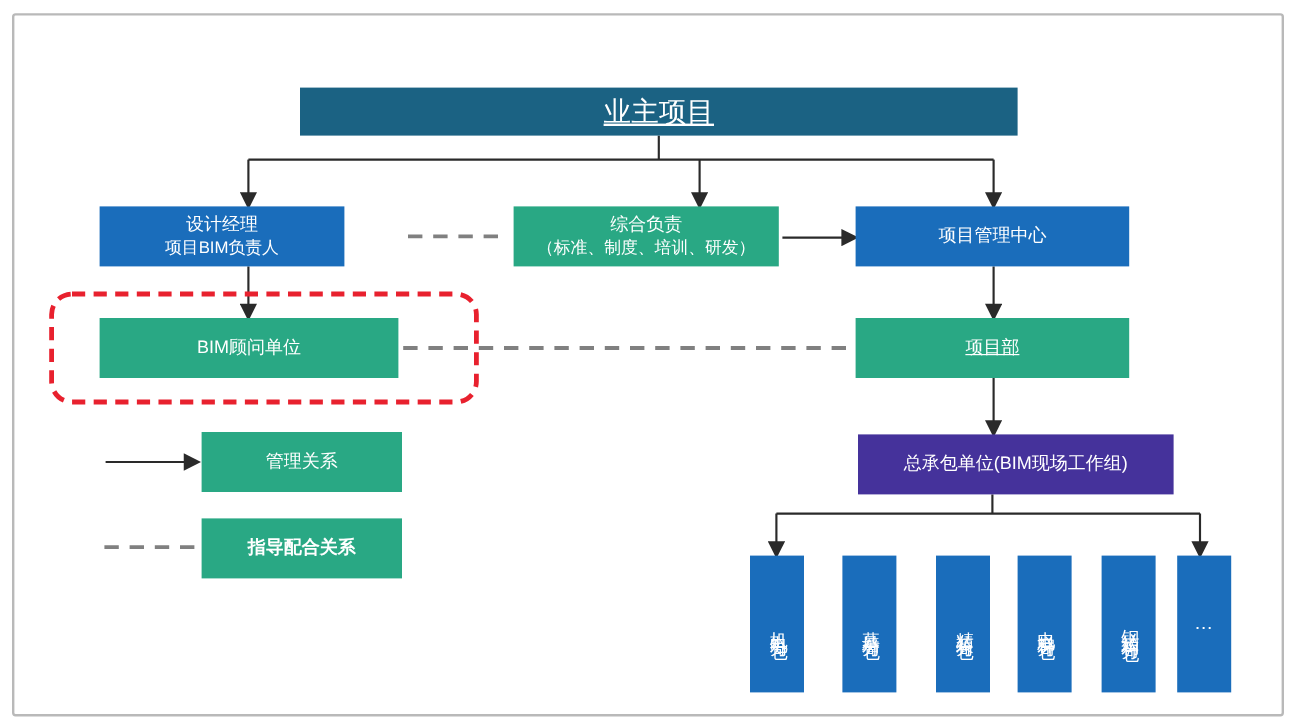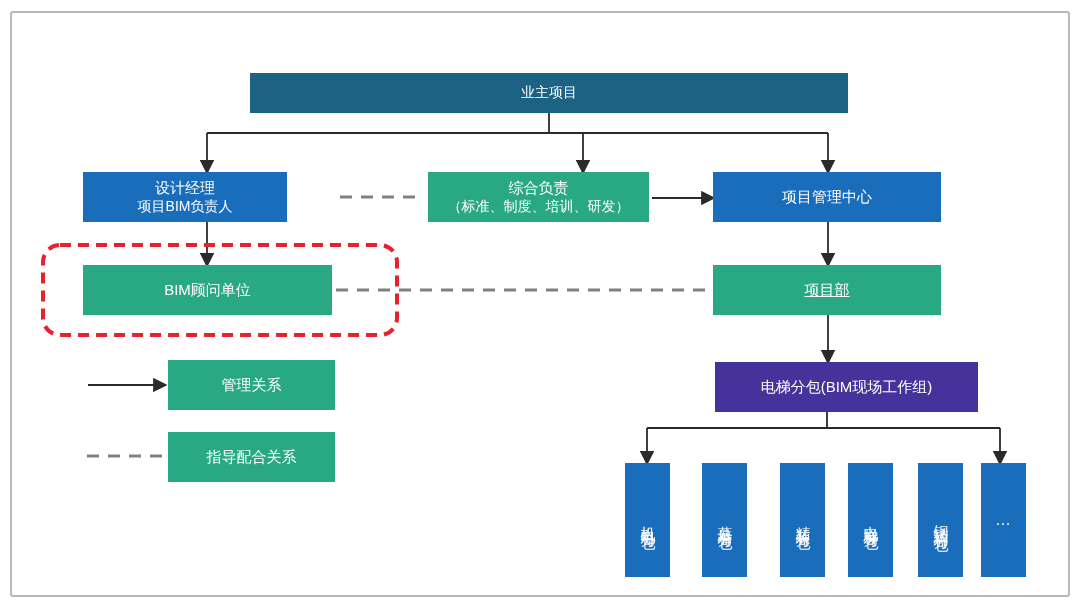--- a/index.html
+++ b/index.html
@@ -9,34 +9,34 @@
   .title{position:absolute;left:0;top:33px;width:1080px;text-align:center;
          font-size:19px;font-weight:500;color:#1c1c1c;letter-spacing:1px;}
   .box{position:absolute;display:flex;flex-direction:column;align-items:center;justify-content:center;
        color:#ffffff;text-align:center;line-height:1.25;box-sizing:border-box;}
   .teal{background:#1b6283;}
   .blue{background:#1a6dbb;}
   .green{background:#29a884;}
   .purple{background:#45329b;}
   .box .l1{font-size:15px;}
   .box .l2{font-size:14px;}
-  #owner{left:250px;top:73px;width:598px;height:40px;font-size:14px;}
+  #owner{left:250px;top:73px;width:598px;height:40px;font-size:23px;text-decoration:underline;}
   #design-manager{left:83px;top:172px;width:204px;height:50px;}
   #general-duty{left:428px;top:172px;width:221px;height:50px;}
   #pm-center{left:713px;top:172px;width:228px;height:50px;font-size:15px;}
   #bim-consultant{left:83px;top:265px;width:249px;height:50px;font-size:15px;}
   #project-dept{left:713px;top:265px;width:228px;height:50px;font-size:15px;text-decoration:underline;}
   #general-contractor{left:715px;top:362px;width:263px;height:50px;font-size:15px;}
   .sub-box{top:463px;width:45px;height:114px;font-size:15px;}
   .sub-box .vtxt{writing-mode:vertical-rl;text-orientation:upright;letter-spacing:3px;}
   .sub-box .htxt{font-size:16px;letter-spacing:1px;}
   #sub-0{left:625px;} #sub-1{left:702px;} #sub-2{left:780px;}
   #sub-3{left:848px;} #sub-4{left:918px;} #sub-5{left:981px;}
   #legend-mgmt{left:168px;top:360px;width:167px;height:50px;font-size:15px;align-items:center;}
-  #legend-guide{left:168px;top:432px;width:167px;height:50px;font-size:15px;}
+  #legend-guide{left:168px;top:432px;width:167px;height:50px;font-size:15px;font-weight:bold;}
   svg.overlay{position:absolute;left:0;top:0;width:1080px;height:606px;}
 </style>
 </head>
 <body>
 
 <div id="canvas">
   <div class="frame"></div>
 
 
   <svg class="overlay" viewBox="0 0 1080 606">
@@ -89,21 +89,21 @@
 
   <div id="bim-consultant" class="box green">
     <span>BIM顾问单位</span>
   </div>
 
   <div id="project-dept" class="box green">
     <span>项目部</span>
   </div>
 
   <div id="general-contractor" class="box purple">
-    <span>电梯分包(BIM现场工作组)</span>
+    <span>总承包单位(BIM现场工作组)</span>
   </div>
 
   <div id="sub-0" class="box blue sub-box">
     <span class="vtxt">机电分包</span>
   </div>
   <div id="sub-1" class="box blue sub-box">
     <span class="vtxt">幕墙分包</span>
   </div>
   <div id="sub-2" class="box blue sub-box">
     <span class="vtxt">精装分包</span>

